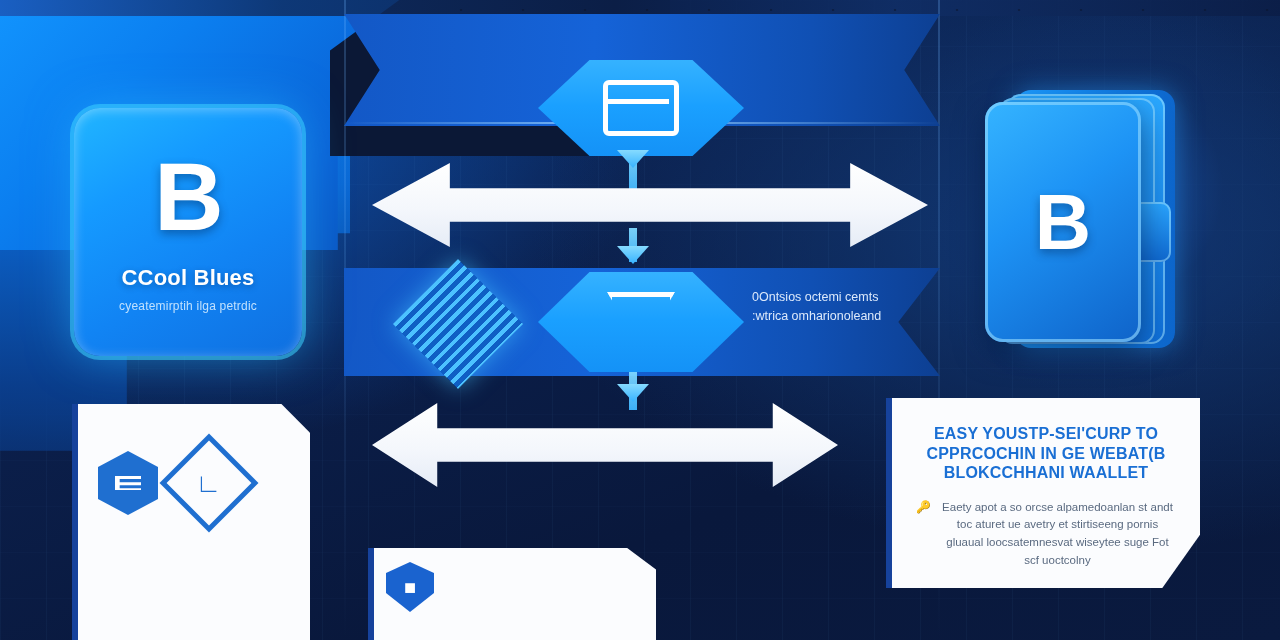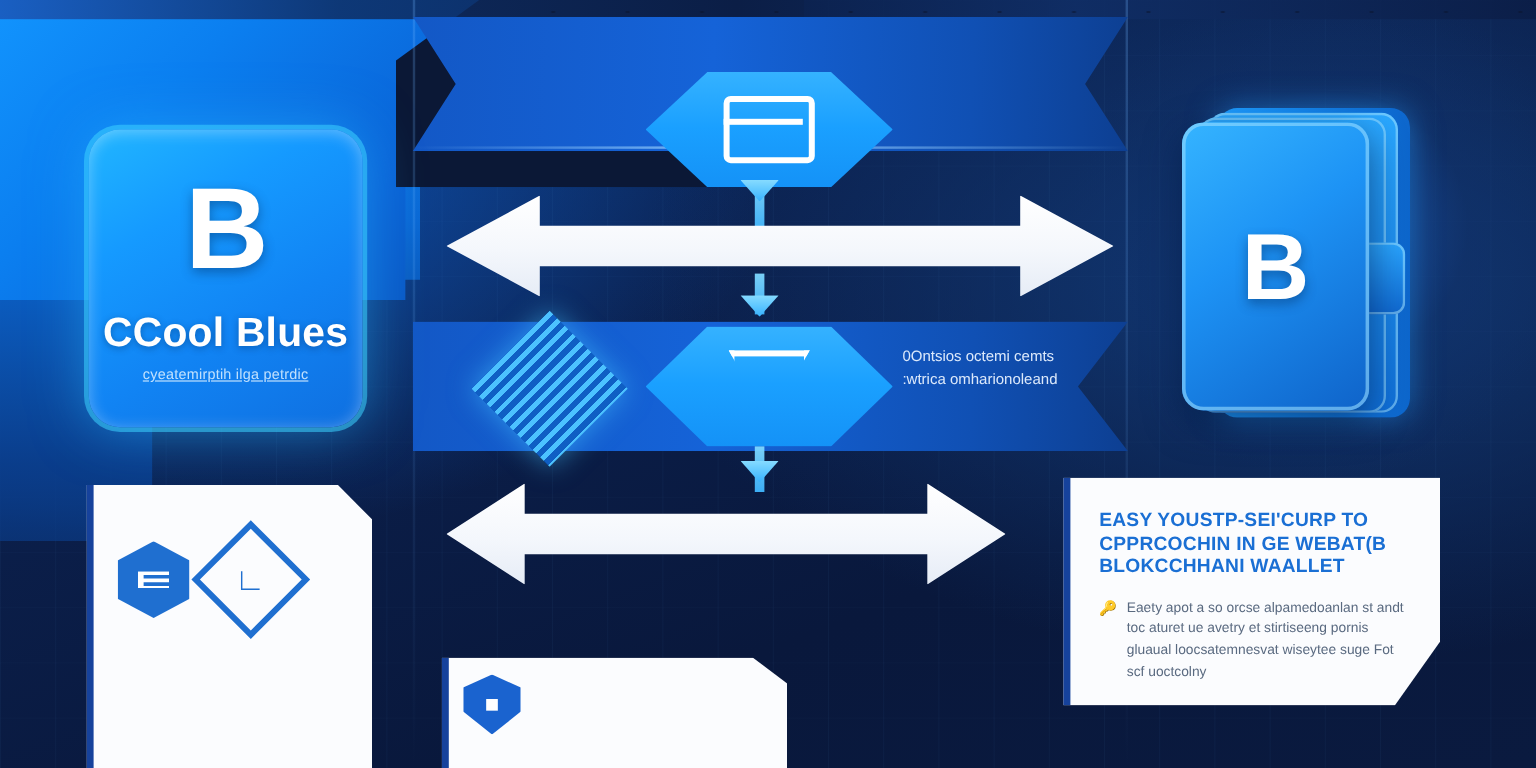--- a/index.html
+++ b/index.html
@@ -125,25 +125,25 @@
     border-radius:26px;
     background:linear-gradient(150deg,#21b6ff 0%,#159aff 30%,#1184f4 62%,#0f6fe0 100%);
     box-shadow:0 0 0 4px rgba(60,210,255,.55), 0 0 46px rgba(40,180,255,.55), inset 0 2px 12px rgba(255,255,255,.35);
     display:flex;flex-direction:column;align-items:center;justify-content:center;
   }
   .logo-b{
     font-size:96px;font-weight:bold;color:#ffffff;line-height:.95;
     letter-spacing:-2px;text-shadow:0 4px 10px rgba(0,40,90,.45);
   }
   .logo-name{
-    margin-top:22px;font-size:34px;font-weight:bold;color:#ffffff;
+    margin-top:22px;font-size:22px;font-weight:bold;color:#ffffff;
     letter-spacing:.2px;text-shadow:0 2px 6px rgba(0,40,90,.4);text-align:center;
   }
   .logo-tag{
-    margin-top:8px;font-size:12px;color:#cfe9ff;letter-spacing:.2px;opacity:.92;text-decoration:underline;
+    margin-top:8px;font-size:12px;color:#cfe9ff;letter-spacing:.2px;opacity:.92;
   }
 
   
   .wallet{position:absolute;left:985px;top:90px;width:196px;height:268px;}
   .wal-pages{
     position:absolute;left:30px;top:0;width:160px;height:258px;border-radius:16px;
     background:linear-gradient(90deg,#1e9dff 0%,#1488ef 40%,#0d66cc 100%);
     box-shadow:0 0 26px rgba(40,160,255,.5);
   }
   .wal-pg{
@@ -191,21 +191,21 @@
   }
   .c-body{
     color:#5a6a80;font-size:11.5px;line-height:1.55;
   }
   .bullet-row{display:flex;gap:8px;align-items:flex-start;}
   .bullet-ico{flex:0 0 auto;color:#4a5c74;font-size:12px;line-height:1.4;}
 
   
   .card-bl .inner{padding:44px 22px 0 26px;}
   .card-bc .inner{padding:14px 14px 0 18px;display:flex;gap:12px;align-items:flex-start;}
-  .card-br .inner{padding:26px 24px 0 30px;}
+  .card-br .inner{padding:26px 24px 0 30px;text-align:center;}
 
   
   .band-cap{
     position:absolute;left:752px;top:288px;width:150px;
     color:#dce9fb;font-size:12.5px;line-height:1.55;
   }
 
   
   .ico-hex-blue{
     width:60px;height:64px;background:#1f6fd0;

